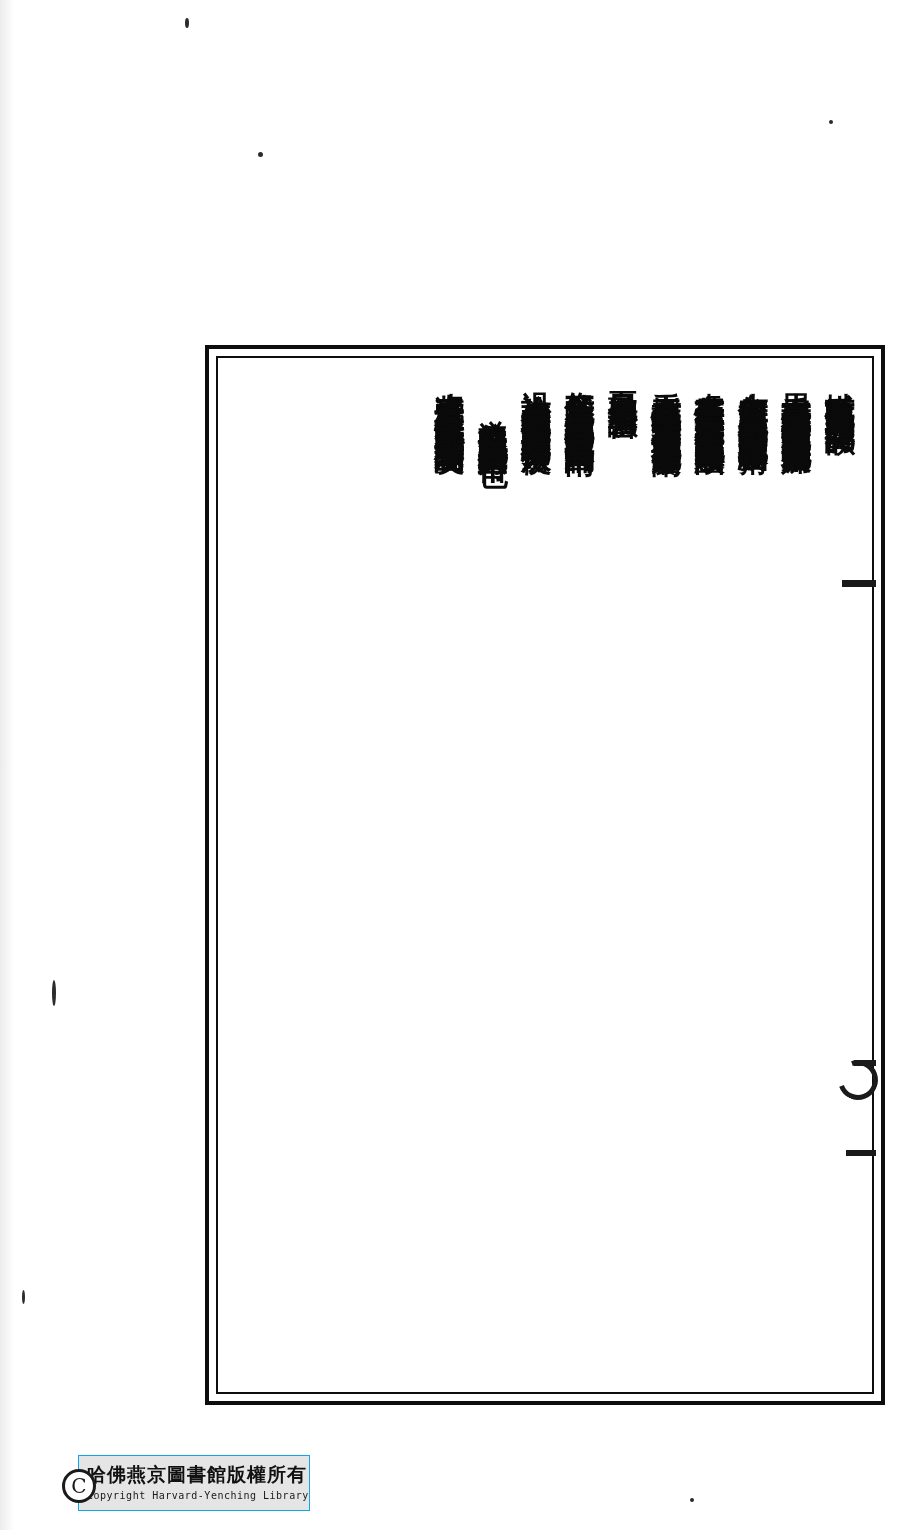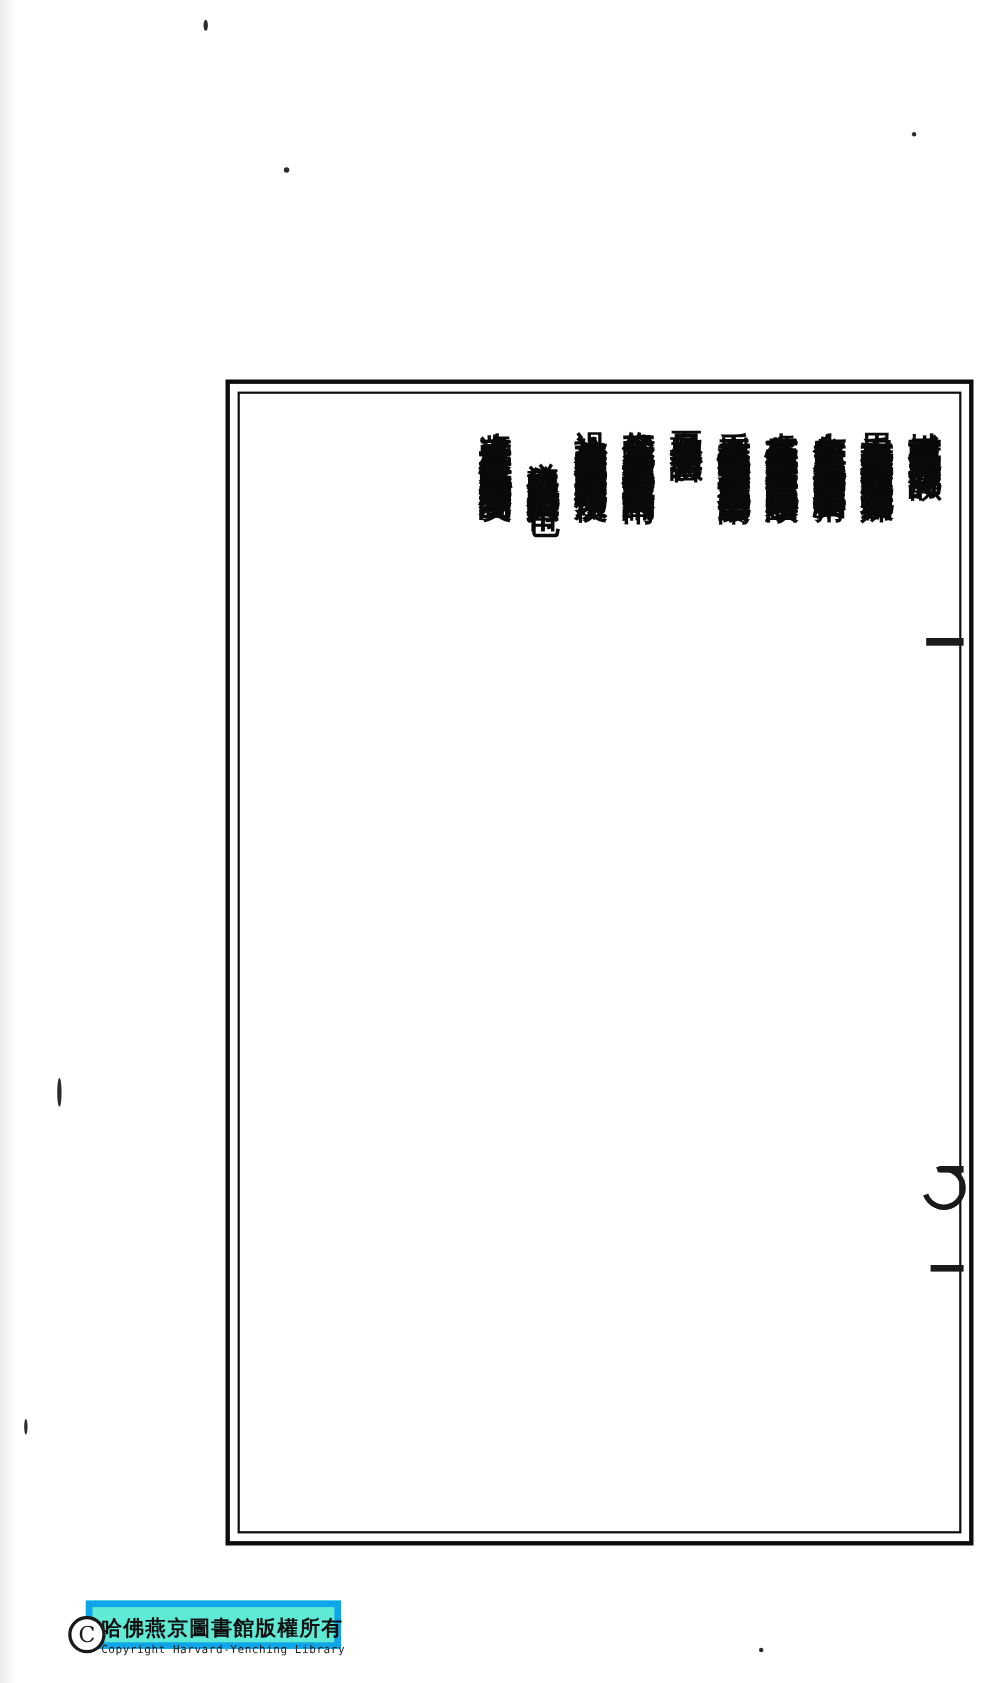--- a/index.html
+++ b/index.html
@@ -105,24 +105,24 @@
     left: 62px;
     top: 1455px;
     width: 248px;
     height: 58px;
   }
   #stamp-box {
     position: absolute;
     left: 16px;
     top: 0;
     width: 232px;
-    height: 44px;
-    border: 6px solid #0ea5e9;
-    box-sizing: border-box;
-    background: #5eead4;
+    height: 56px;
+    border: 1px solid #0ea5e9;
+    box-sizing: border-box;
+    background: #e5e5e5;
   }
   #stamp-cjk {
     position: absolute;
     left: 8px;
     top: 6px;
     right: 6px;
     font-family: "DejaVu Serif", serif;
     font-size: 19px;
     letter-spacing: 1px;
     color: #111;

